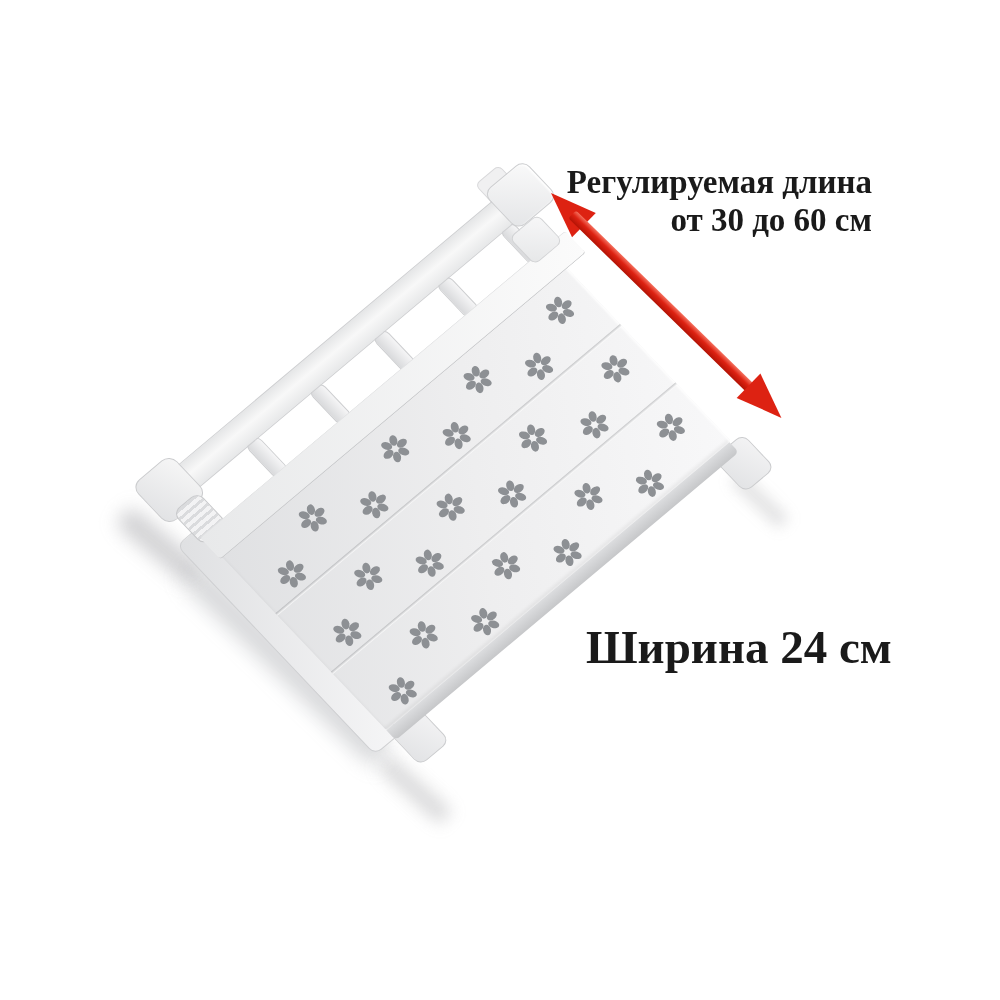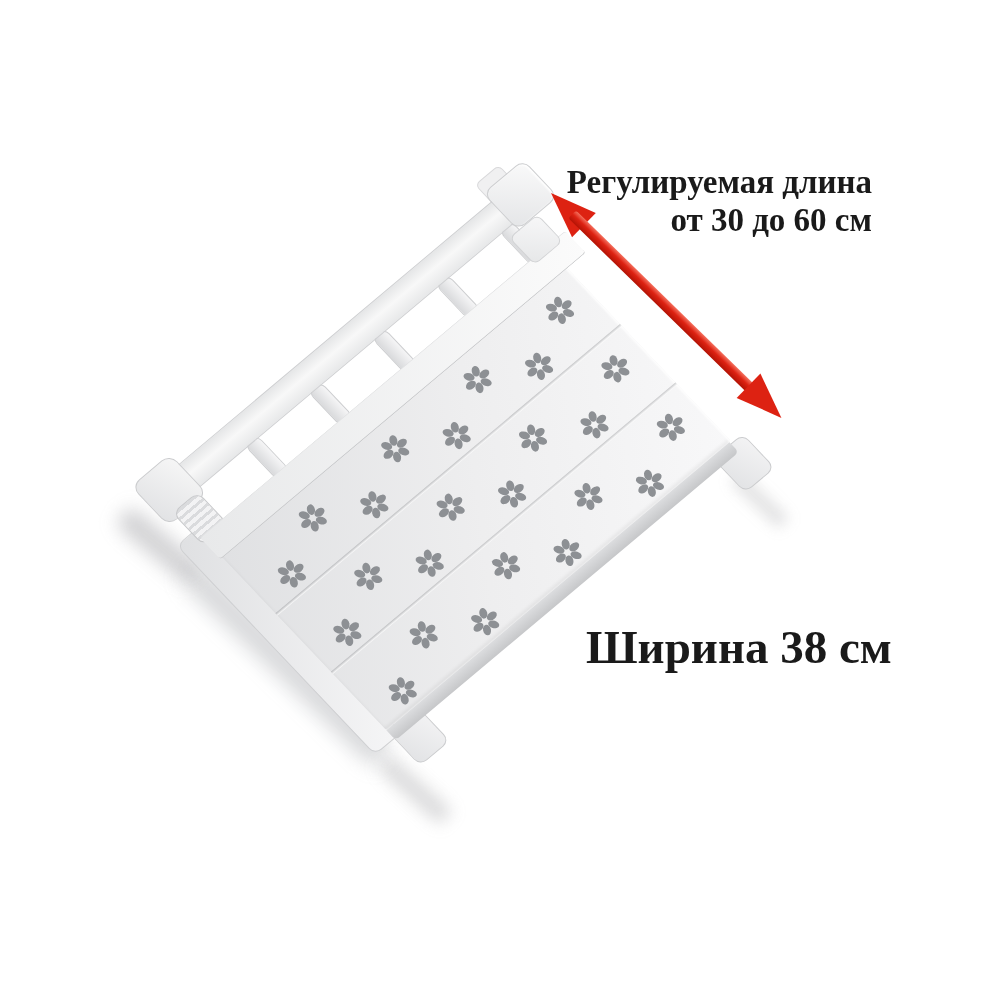--- a/index.html
+++ b/index.html
@@ -370,15 +370,15 @@
   <div id="arrow">
     <div id="arrow-head-up"></div>
     <div id="arrow-shaft"></div>
     <div id="arrow-head-down"></div>
   </div>
 
   <div id="length-note">
     <div>Регулируемая длина</div>
     <div>от 30 до 60 см</div>
   </div>
-  <div id="width-note">Ширина 38 см</div>
+  <div id="width-note">Ширина 24 см</div>
 
 </div>
 
 </body></html>

